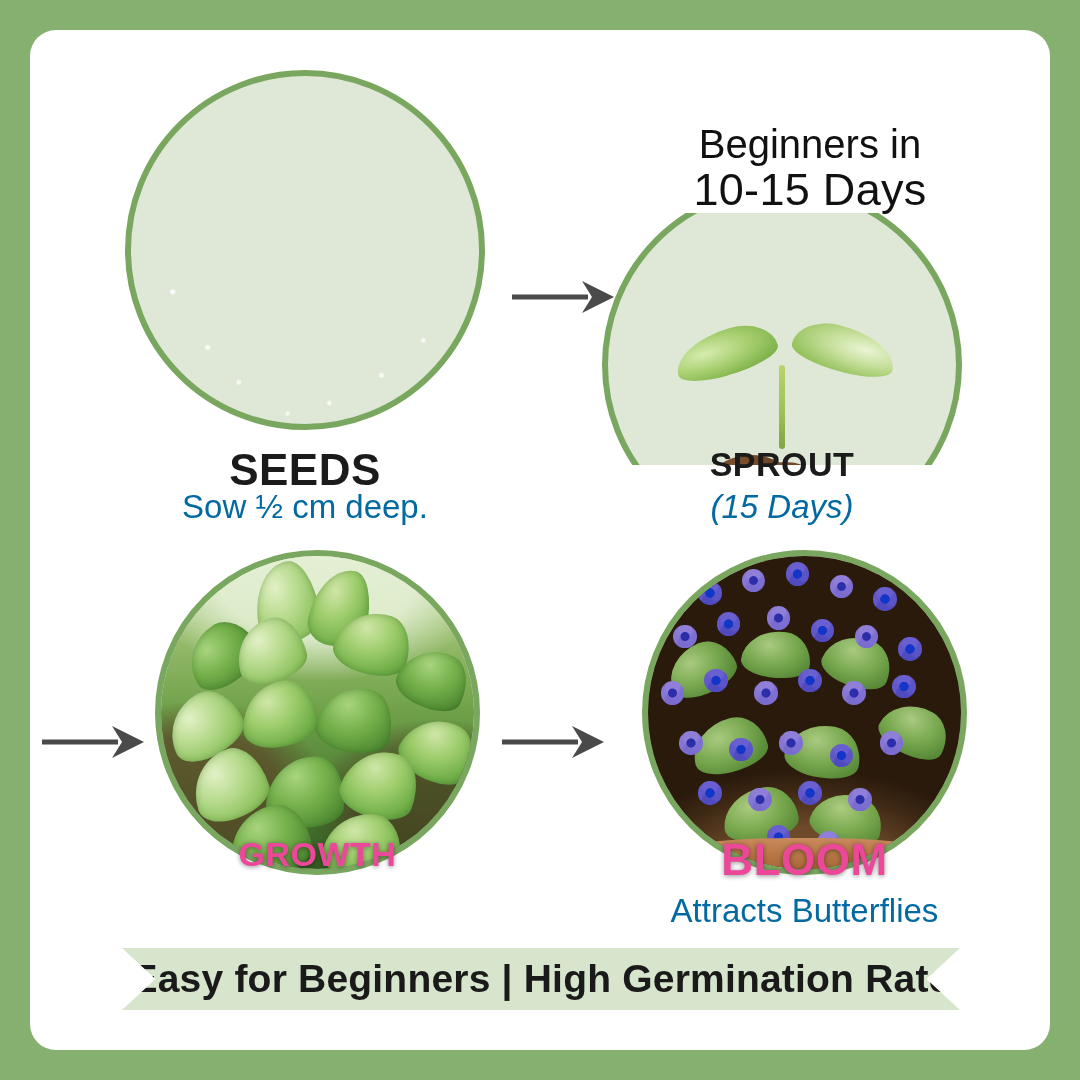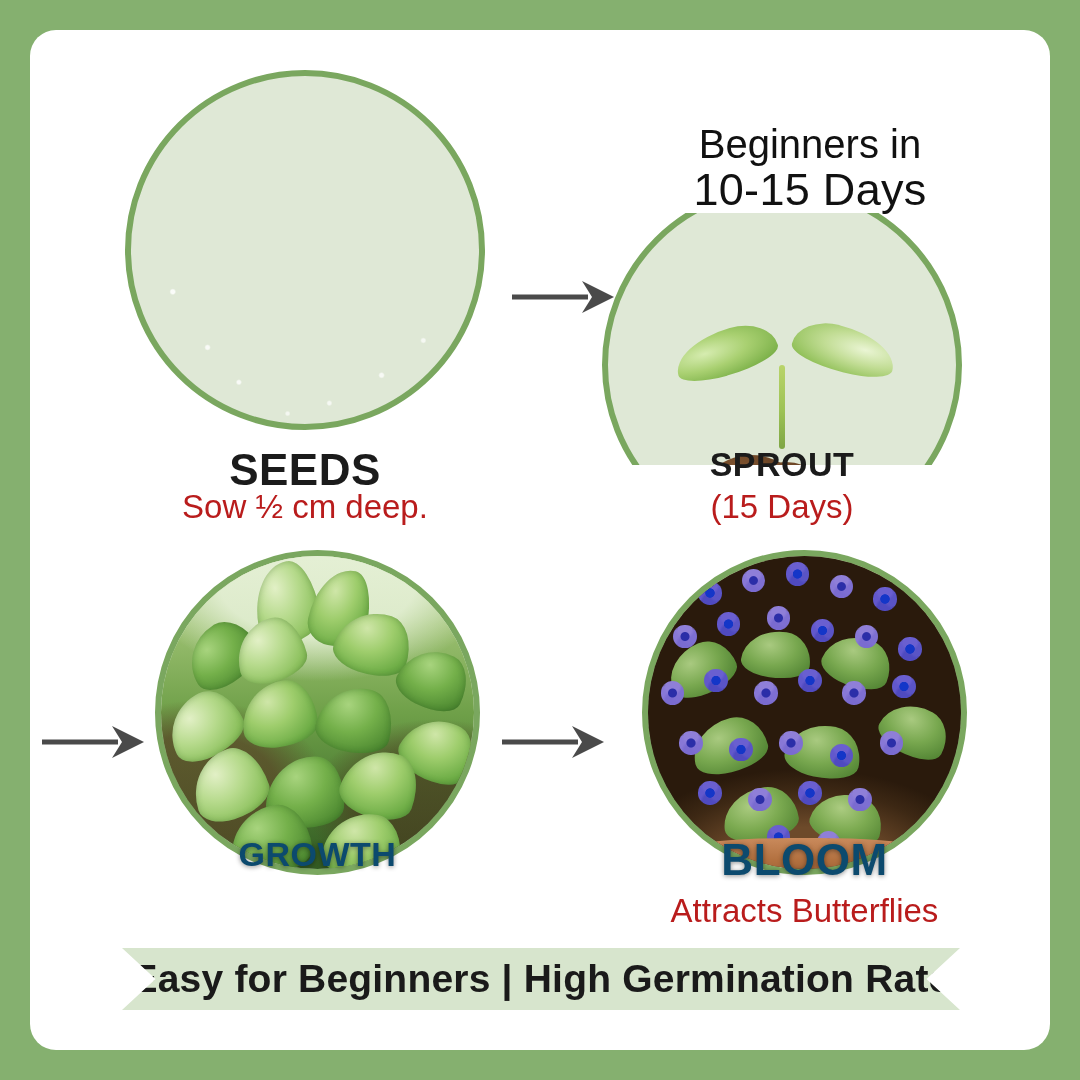--- a/index.html
+++ b/index.html
@@ -167,28 +167,28 @@
   
   .cap-title {
     position: absolute;
     text-align: center;
     font-weight: 700;
     color: #1b1b1b;
     letter-spacing: .5px;
     white-space: nowrap;
   }
   .cap-title.over {
-    color: #0c4a6e;
+    color: #ec4899;
     text-shadow: 0 1px 5px rgba(0,0,0,.45);
     z-index: 6;
   }
   .cap-sub {
     position: absolute;
     text-align: center;
-    color: #b91c1c;
+    color: #0369a1;
     white-space: nowrap;
   }
 
   
   .hdr {
     position: absolute;
     text-align: center;
     white-space: nowrap;
     color: #111111;
   }
@@ -243,21 +243,21 @@
       <div class="soil-lump" style="left:24%; bottom:-2%; width:34%; height:26%;"></div>
       <div class="soil-lump" style="left:52%; bottom:-3%; width:32%; height:24%;"></div>
       <div class="soil-lump" style="right:-2%;bottom:-4%; width:30%; height:22%;"></div>
       <div class="soil-lump" style="left:38%; bottom:4%;  width:26%; height:18%;"></div>
       <div class="sprout-stem"></div>
       <div class="sprout-leaf l"></div>
       <div class="sprout-leaf r"></div>
     </div>
   </div>
   <div class="cap-title" style="left:572px; top:415px; width:360px; font-size:34px;">SPROUT</div>
-  <div class="cap-sub" style="left:572px; top:458px; width:360px; font-size:33px;">(15 Days)</div>
+  <div class="cap-sub" style="left:572px; top:458px; width:360px; font-size:33px;font-style:italic;">(15 Days)</div>
 
   <div class="arrow" style="left:10px; top:690px; width:110px; height:44px;">
     <svg width="110" height="44" viewBox="0 0 110 44">
       <line x1="2" y1="22" x2="78" y2="22" stroke="#4a4a4a" stroke-width="5"></line>
       <path d="M72 6 L104 22 L72 38 L82 22 Z" fill="#4a4a4a"></path>
     </svg>
   </div>
 
   <div class="circle" style="left:125px; top:520px; width:325px; height:325px;">
     <div class="photo ph-growth">

